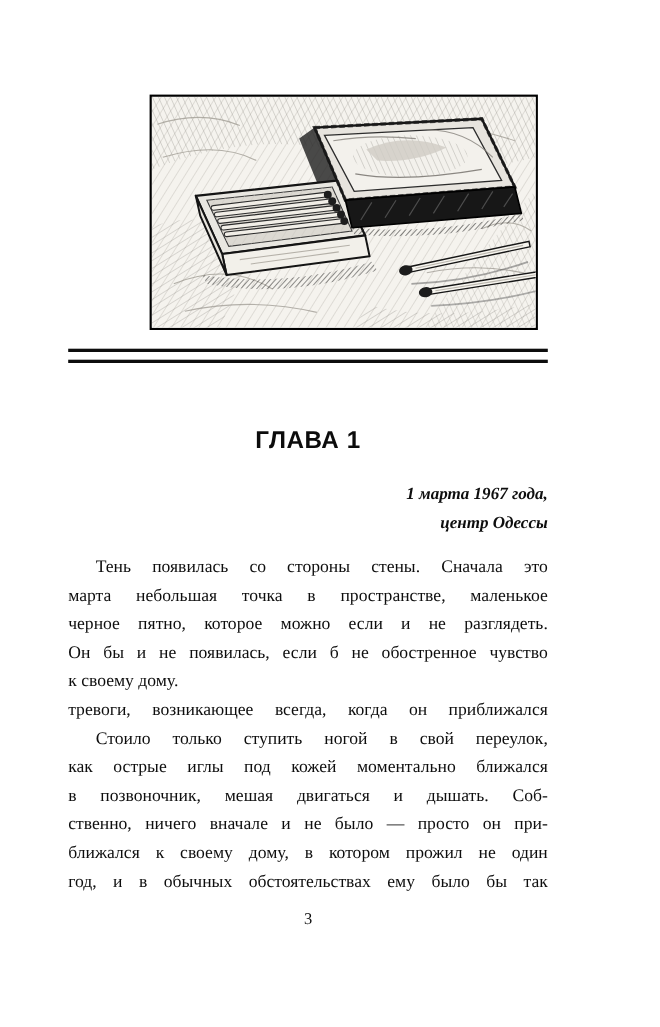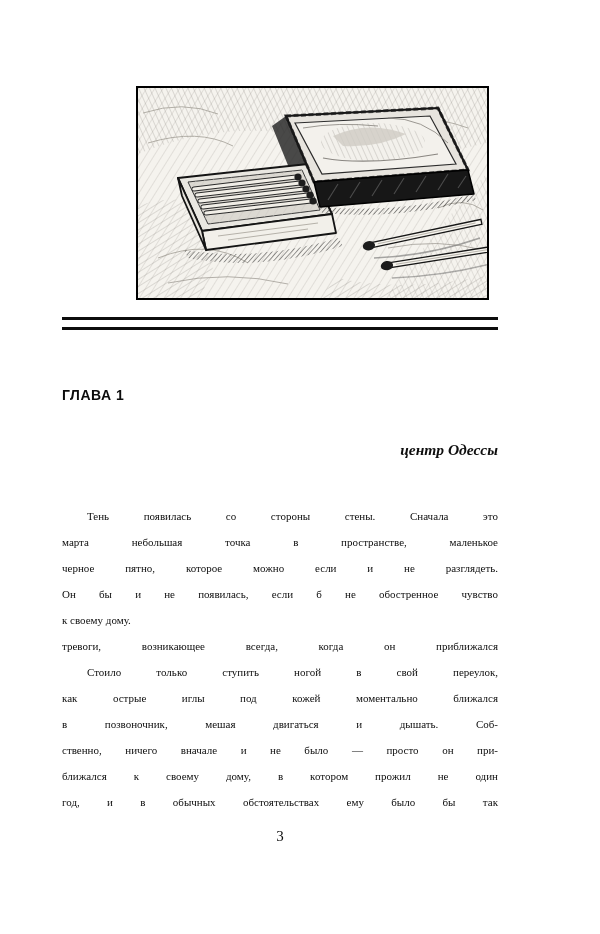--- a/index.html
+++ b/index.html
@@ -33,24 +33,24 @@
     background: #0d0d0d;
   }
   .rule.r1 { top: 317px; }
   .rule.r2 { top: 327px; }
 
   .chapter-title {
     position: absolute;
     left: 62px;
     top: 387px;
     width: 436px;
-    text-align: left;
+    text-align: center;
     font-family: "Liberation Sans", sans-serif;
     font-weight: 700;
-    font-size: 14px;
+    font-size: 22px;
     letter-spacing: 0.5px;
     color: #0c0c0c;
   }
 
   .dateline {
     position: absolute;
     left: 62px;
     top: 437px;
     width: 436px;
     text-align: right;
@@ -59,21 +59,21 @@
     font-size: 15.5px;
     line-height: 26px;
     color: #0e0e0e;
   }
 
   .body-text {
     position: absolute;
     left: 62px;
     top: 503px;
     width: 436px;
-    font-size: 11px;
+    font-size: 16px;
     line-height: 26px;
     color: #0e0e0e;
   }
   .body-text .line {
     text-align: justify;
     text-align-last: justify;
   }
   .body-text .line.first { text-indent: 25px; }
   .body-text .line.lastline { text-align-last: left; }
 
@@ -176,20 +176,21 @@
       <path d="M254,190 Q305,188 352,176" stroke="#555" stroke-width="1.6" fill="none" opacity="0.45"></path>
     </svg>
   </div>
 
   <div class="rule r1"></div>
   <div class="rule r2"></div>
 
   <div class="chapter-title">ГЛАВА 1</div>
 
   <div class="dateline">
+    <div>1 марта 1967 года,</div>
     <div>центр Одессы</div>
   </div>
 
   <div class="body-text">
       <div class="line first">Тень появилась со стороны стены. Сначала это</div>
       <div class="line">марта небольшая точка в пространстве, маленькое</div>
       <div class="line">черное пятно, которое можно если и не разглядеть.</div>
       <div class="line">Он бы и не появилась, если б не обостренное чувство</div>
       <div class="line lastline">к своему дому.</div>
       <div class="line">тревоги, возникающее всегда, когда он приближался</div>

